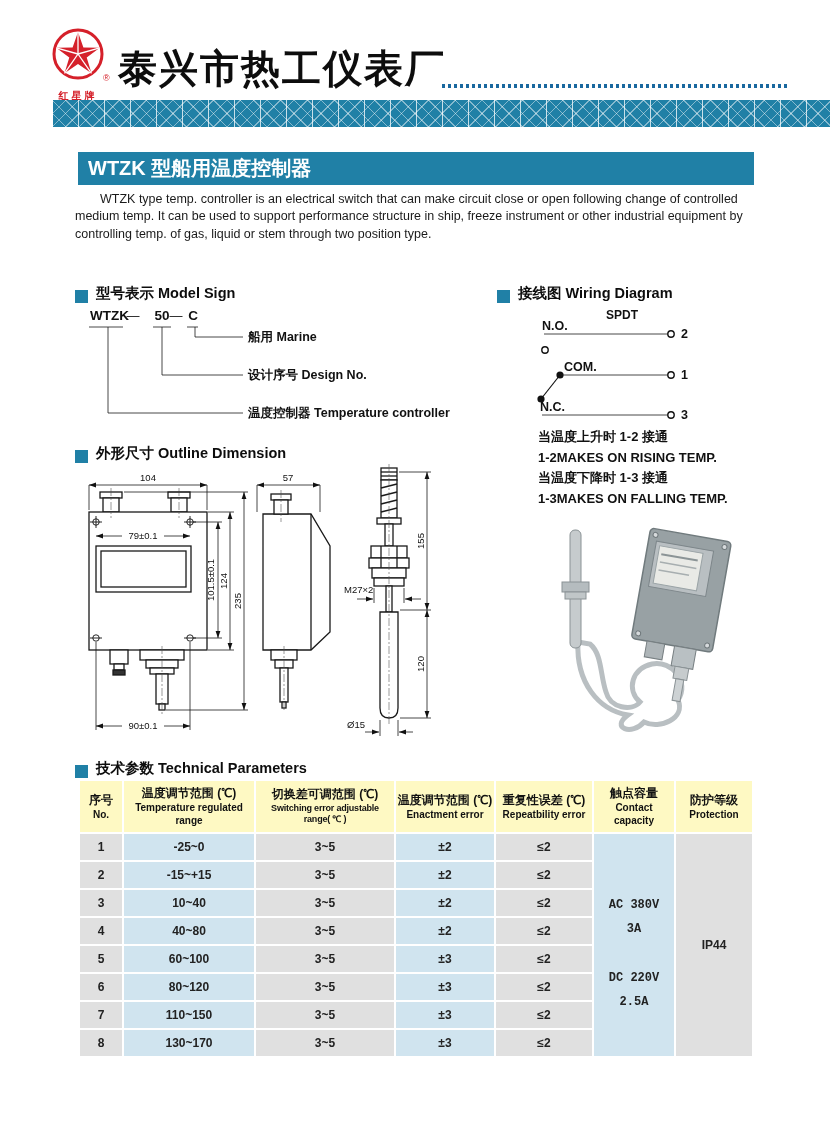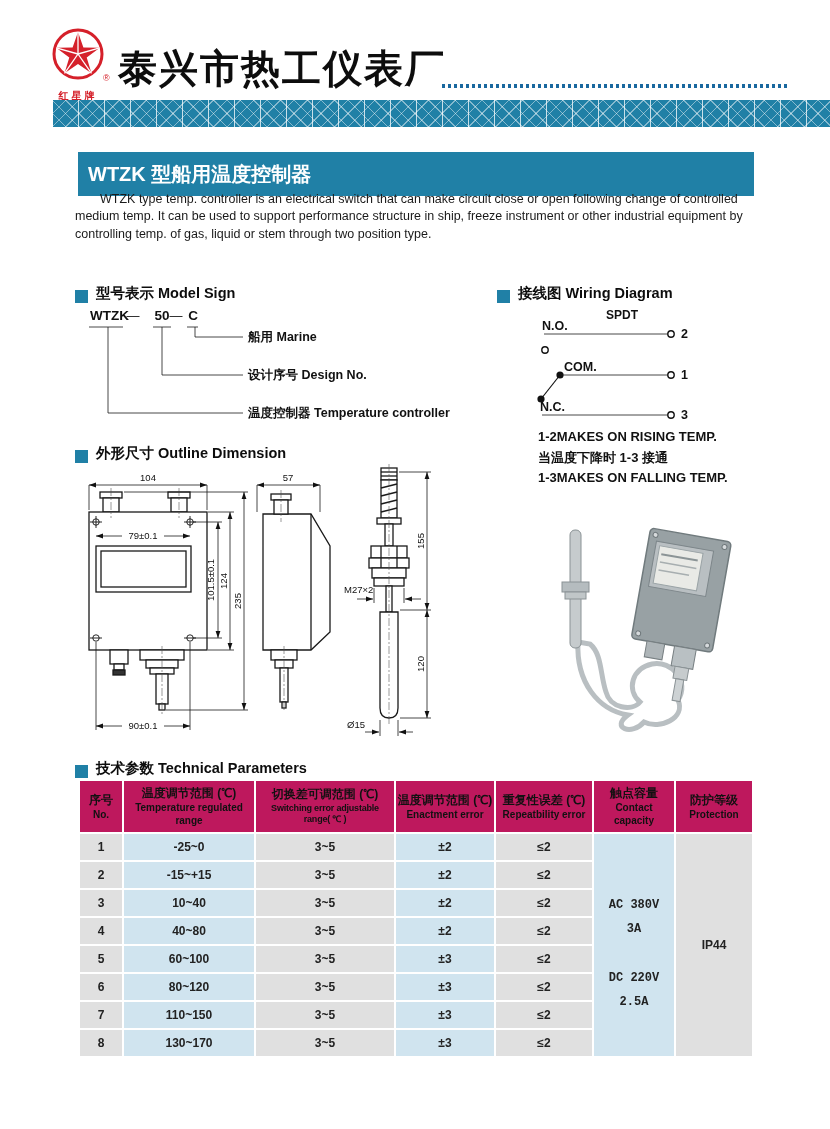--- a/index.html
+++ b/index.html
@@ -14,21 +14,21 @@
   .company{left:118px;top:42px;font-size:39px;font-weight:bold;letter-spacing:2px;color:#0d0d0d;white-space:nowrap;}
   .dotted-rule{left:442px;top:84px;width:348px;height:4px;
     background:repeating-linear-gradient(90deg,#19689f 0 3px,transparent 3px 6px);}
   .band{left:53px;top:100px;width:777px;height:27px;background-color:#2080a6;
     background-image:
       repeating-linear-gradient(90deg,transparent 0 25px,rgba(255,255,255,.75) 25px 26px),
       repeating-linear-gradient(45deg,transparent 0 8.5px,rgba(255,255,255,.45) 8.5px 9.5px),
       repeating-linear-gradient(135deg,transparent 0 8.5px,rgba(255,255,255,.45) 8.5px 9.5px);}
 
   
-  .title-bar{left:78px;top:152px;width:676px;height:44px;background:#2080a6;color:#fff;
+  .title-bar{left:78px;top:152px;width:676px;height:33px;background:#2080a6;color:#fff;
     display:flex;align-items:center;gap:26px;padding-left:10px;box-sizing:border-box;}
   .title-cn{font-size:20px;font-weight:bold;white-space:nowrap;}
   .title-en{font-size:21px;font-weight:bold;font-family:"Liberation Serif",serif;white-space:nowrap;}
 
   
   .intro{left:75px;top:191px;width:682px;}
   .intro p{margin:0;text-indent:2em;font-size:12.5px;line-height:17.4px;}
   .intro .cn{font-weight:600;color:#151515;}
   .intro .en{font-weight:500;color:#1a1a1a;}
 
@@ -53,21 +53,21 @@
   #wiring-svg{left:500px;top:300px;}
   .wiring-notes{left:538px;top:427px;font-size:13px;font-weight:600;line-height:20.5px;white-space:nowrap;}
   #front-svg{left:80px;top:462px;}
   #side-svg{left:253px;top:462px;}
   #probe-svg{left:343px;top:462px;}
   #photo-svg{left:540px;top:522px;}
 
   
   .params-wrap{left:78px;top:779px;width:676px;}
   table.params{border-collapse:separate;border-spacing:2px;width:676px;table-layout:fixed;}
-  table.params th{background:#be185d;padding:4px 1px 5px;vertical-align:middle;}
+  table.params th{background:#fef9c3;padding:4px 1px 5px;vertical-align:middle;}
   .h-cn{font-size:12px;font-weight:bold;line-height:1.35;}
   .h-en{font-size:10px;font-weight:600;line-height:1.3;}
   .h-en.small-en{font-size:9px;letter-spacing:-0.2px;}
   table.params td{height:24px;text-align:center;vertical-align:middle;
     font-size:12px;font-weight:600;color:#222;}
   .c-g{background:#e0e0e0;}
   .c-b{background:#d0e4ef;}
   .contact-td{position:relative;}
   .grp{position:absolute;left:0;right:0;line-height:24px;font-family:Liberation Mono, monospace;}
   .g1{top:59px;}
@@ -165,20 +165,21 @@
     <circle cx="171" cy="75" r="3.2" fill="#fff" stroke="#111" stroke-width="1.4"></circle>
     <text x="181" y="79" class="lbl">1</text>
     <circle cx="41" cy="99" r="3.6" fill="#111"></circle>
     <line x1="41" y1="99" x2="60" y2="75" stroke="#111" stroke-width="1.2"></line>
     <text x="40" y="111" class="lbl">N.C.</text>
     <line x1="42" y1="115" x2="168" y2="115" class="dimline"></line>
     <circle cx="171" cy="115" r="3.2" fill="#fff" stroke="#111" stroke-width="1.4"></circle>
     <text x="181" y="119" class="lbl">3</text>
   </svg>
   <div class="abs wiring-notes">
+    <div>当温度上升时 1-2 接通</div>
     <div>1-2MAKES ON RISING TEMP.</div>
     <div>当温度下降时 1-3 接通</div>
     <div>1-3MAKES ON FALLING TEMP.</div>
   </div>
 
   <svg class="abs" id="front-svg" width="178" height="292" viewBox="0 0 178 292">
     <line x1="9" y1="23" x2="127" y2="23" class="dimline" marker-start="url(#arr)" marker-end="url(#arr)"></line>
     <line x1="9" y1="23" x2="9" y2="48" class="dimline"></line>
     <line x1="127" y1="23" x2="127" y2="48" class="dimline"></line>
     <text x="68" y="19" class="dimtxt" text-anchor="middle">104</text>

